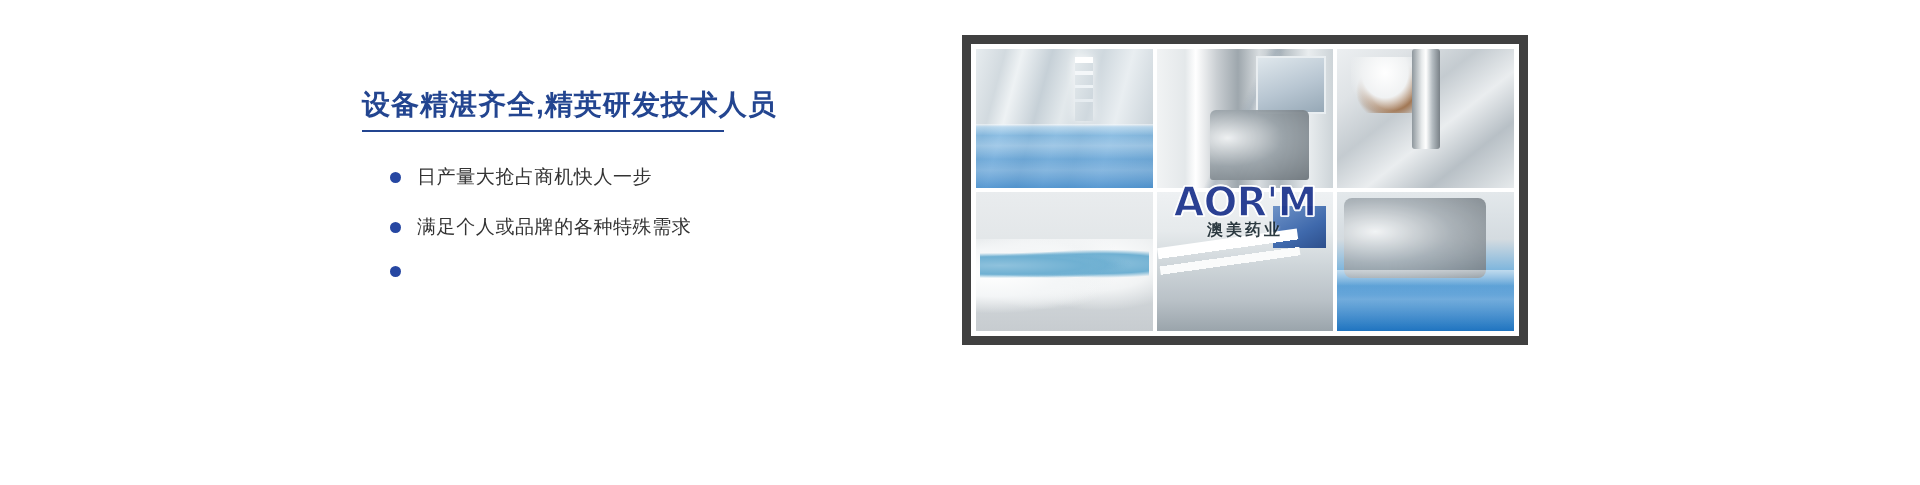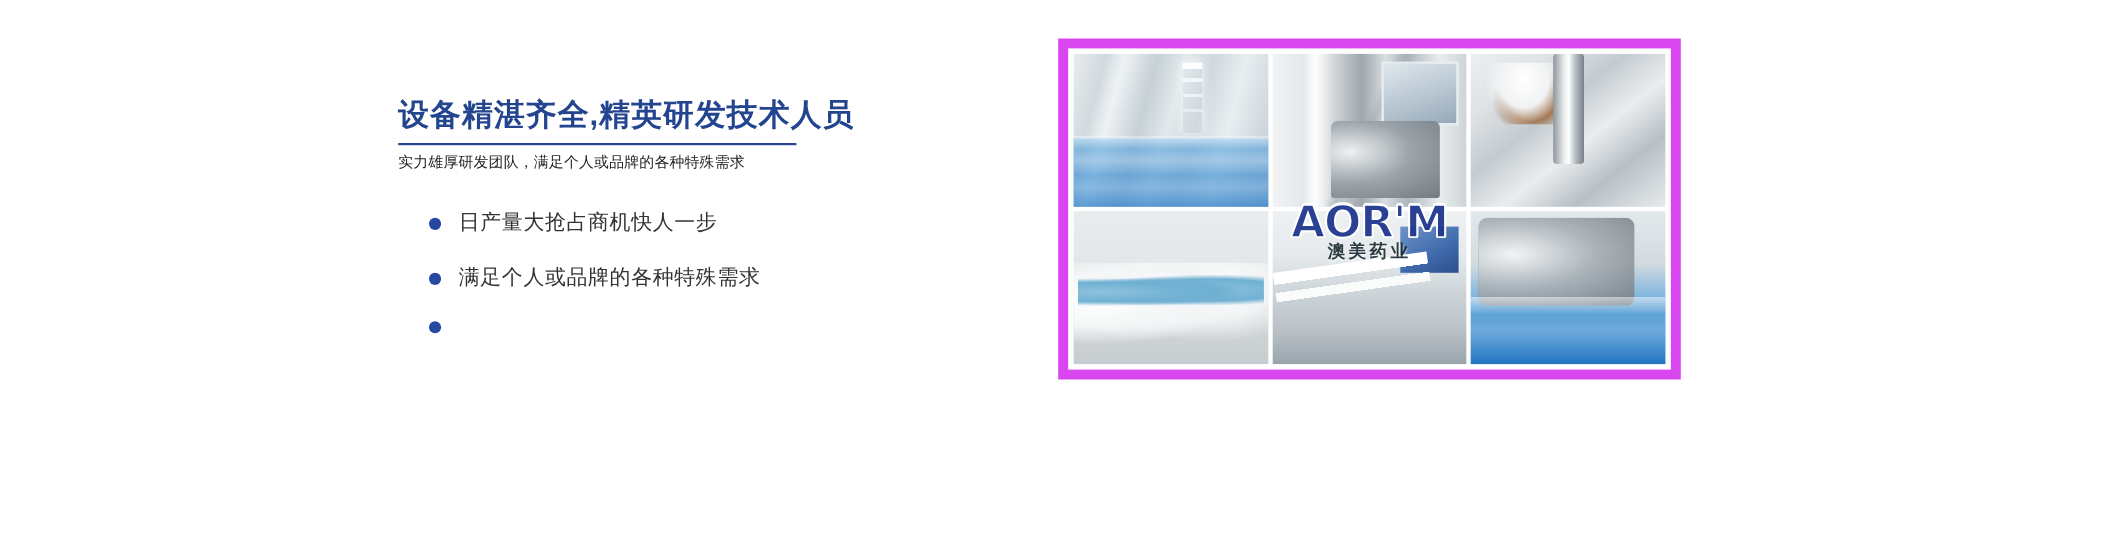--- a/index.html
+++ b/index.html
@@ -89,21 +89,21 @@
     white-space: nowrap;
   }
 
   
   .collage-frame {
     position: absolute;
     left: 962px;
     top: 35px;
     width: 566px;
     height: 310px;
-    background: #d946ef;
+    background: #404040;
     box-sizing: border-box;
     padding: 9px;
   }
   .collage-inner {
     width: 100%;
     height: 100%;
     background: #ffffff;
     box-sizing: border-box;
     padding: 5px;
     position: relative;
@@ -386,21 +386,20 @@
 <body>
 
 <div id="banner">
 
   <div class="text-panel">
 
     <h1 class="headline">设备精湛齐全,精英研发技术人员</h1>
 
     <div class="headline-rule"></div>
 
-    <p class="subhead">实力雄厚研发团队，满足个人或品牌的各种特殊需求</p>
 
     <ul class="bullet-list">
       <li class="bullet-item">
         <span class="bullet-dot"></span>
         <span class="bullet-text">日产量大抢占商机快人一步</span>
       </li>
       <li class="bullet-item">
         <span class="bullet-dot"></span>
         <span class="bullet-text">满足个人或品牌的各种特殊需求</span>
       </li>

